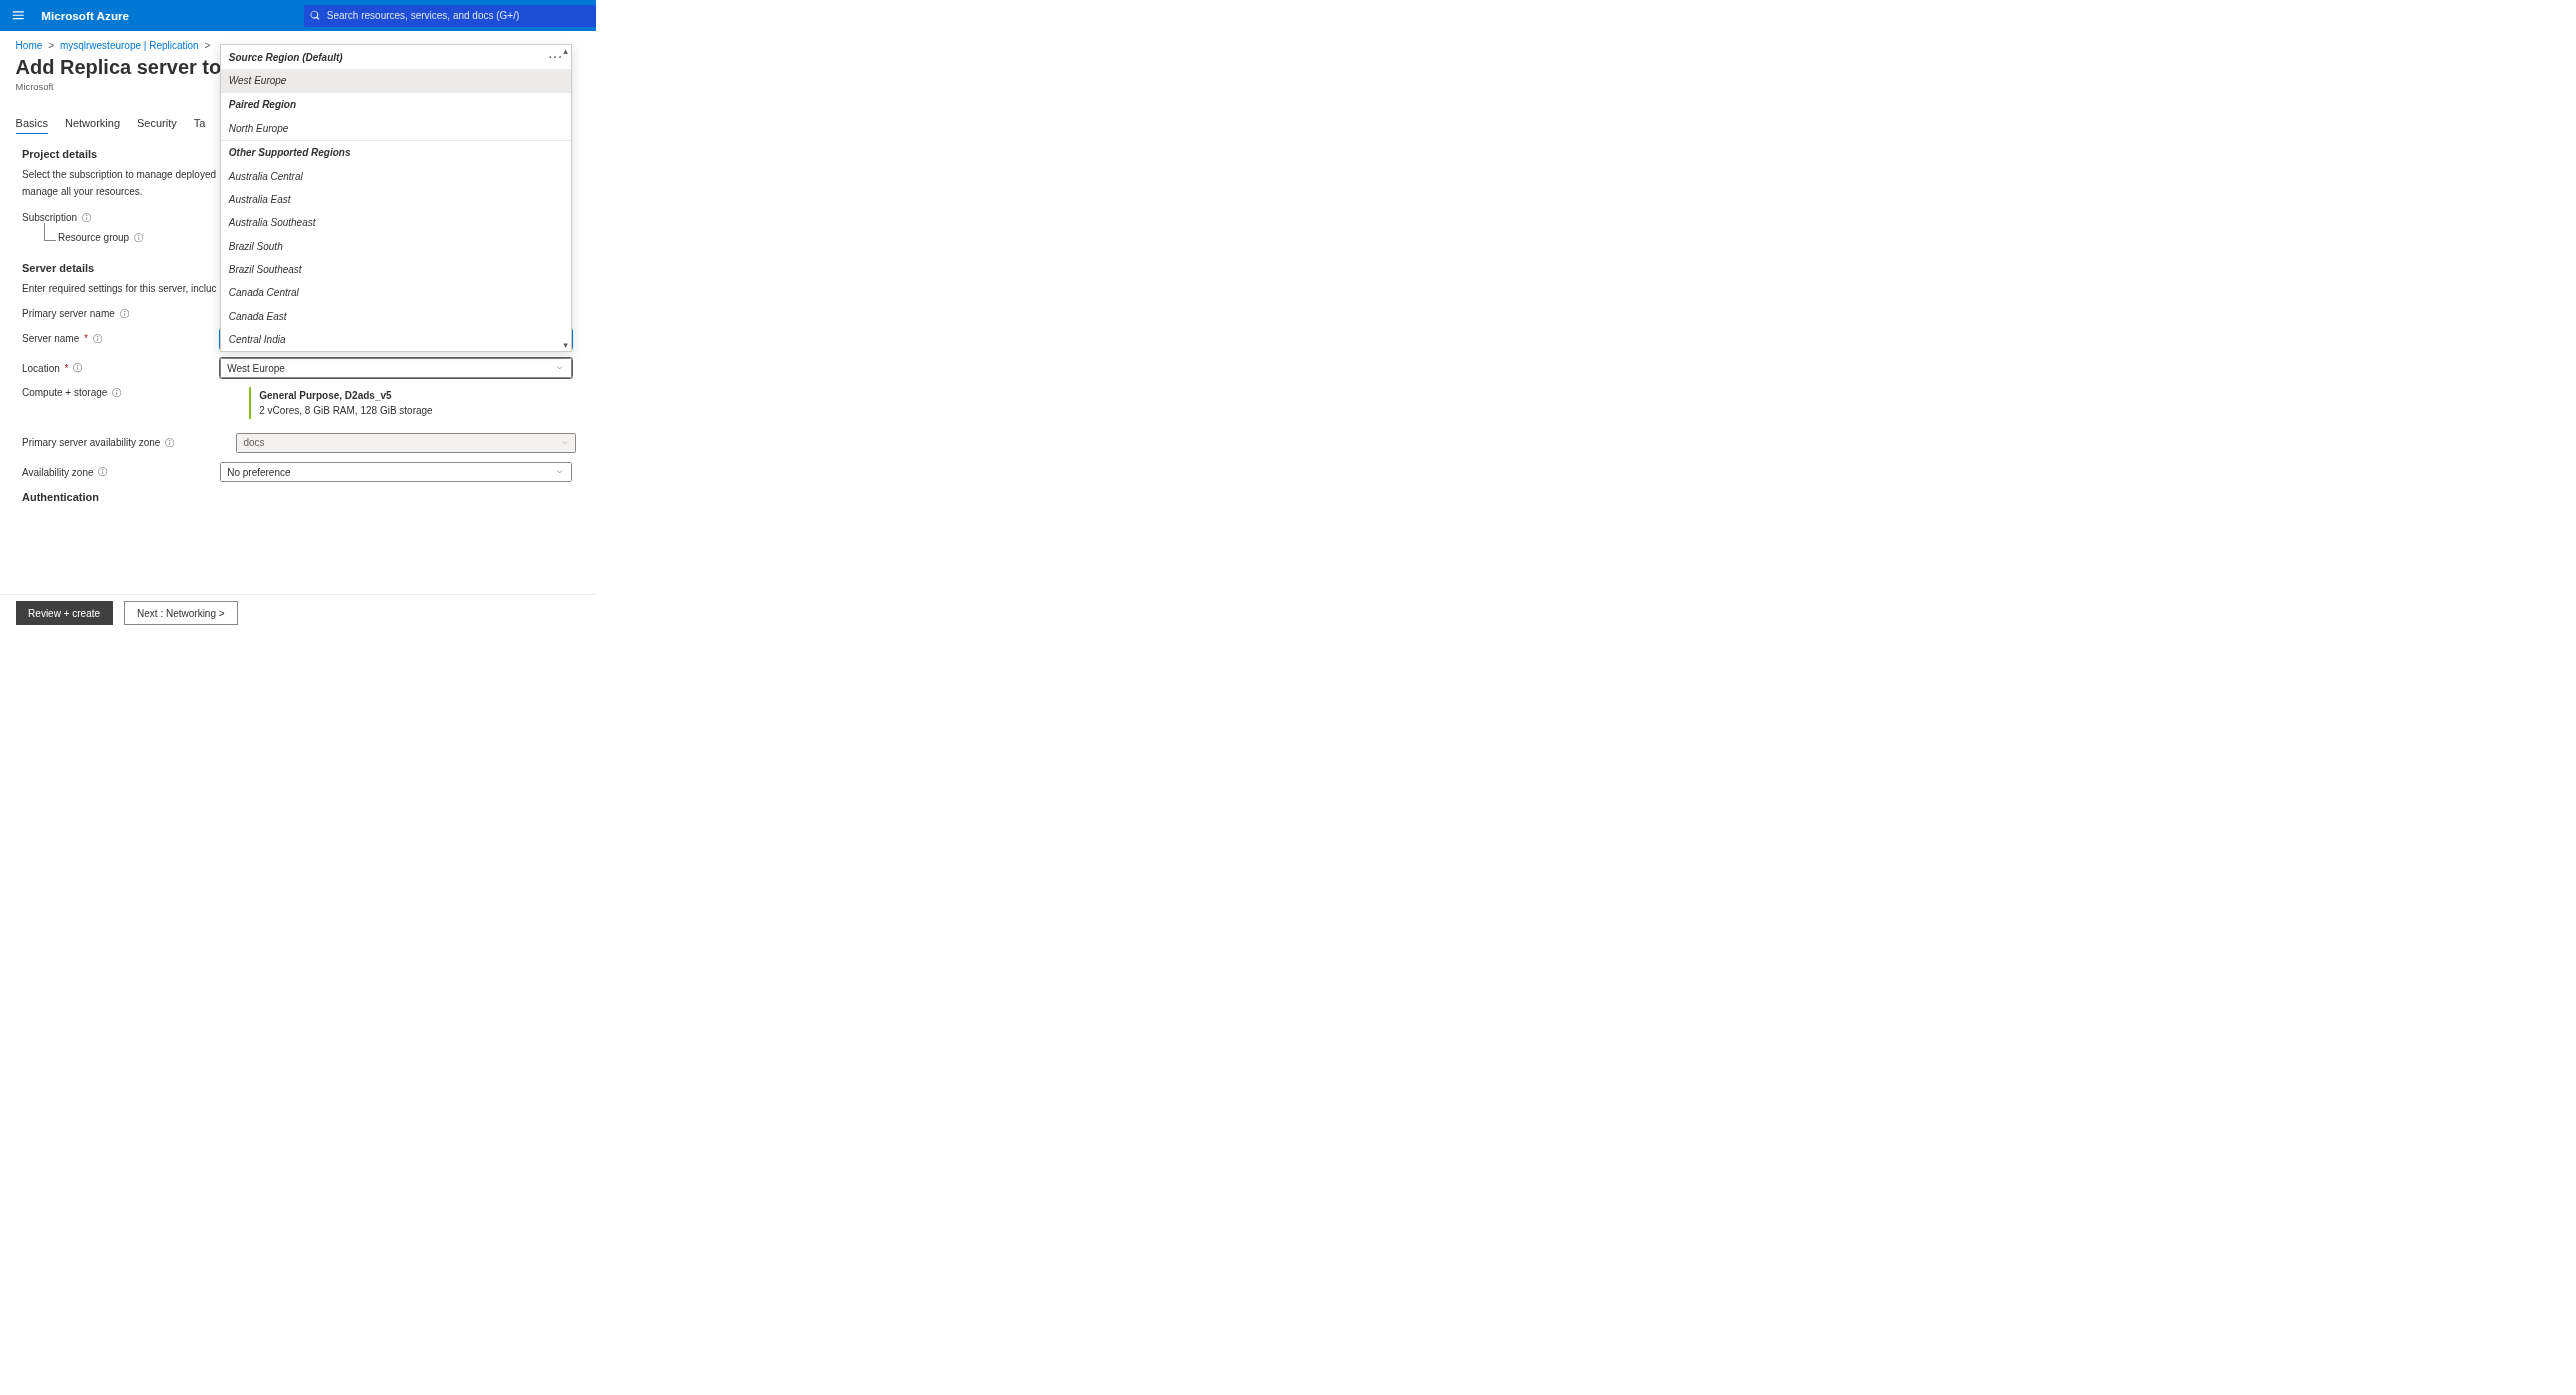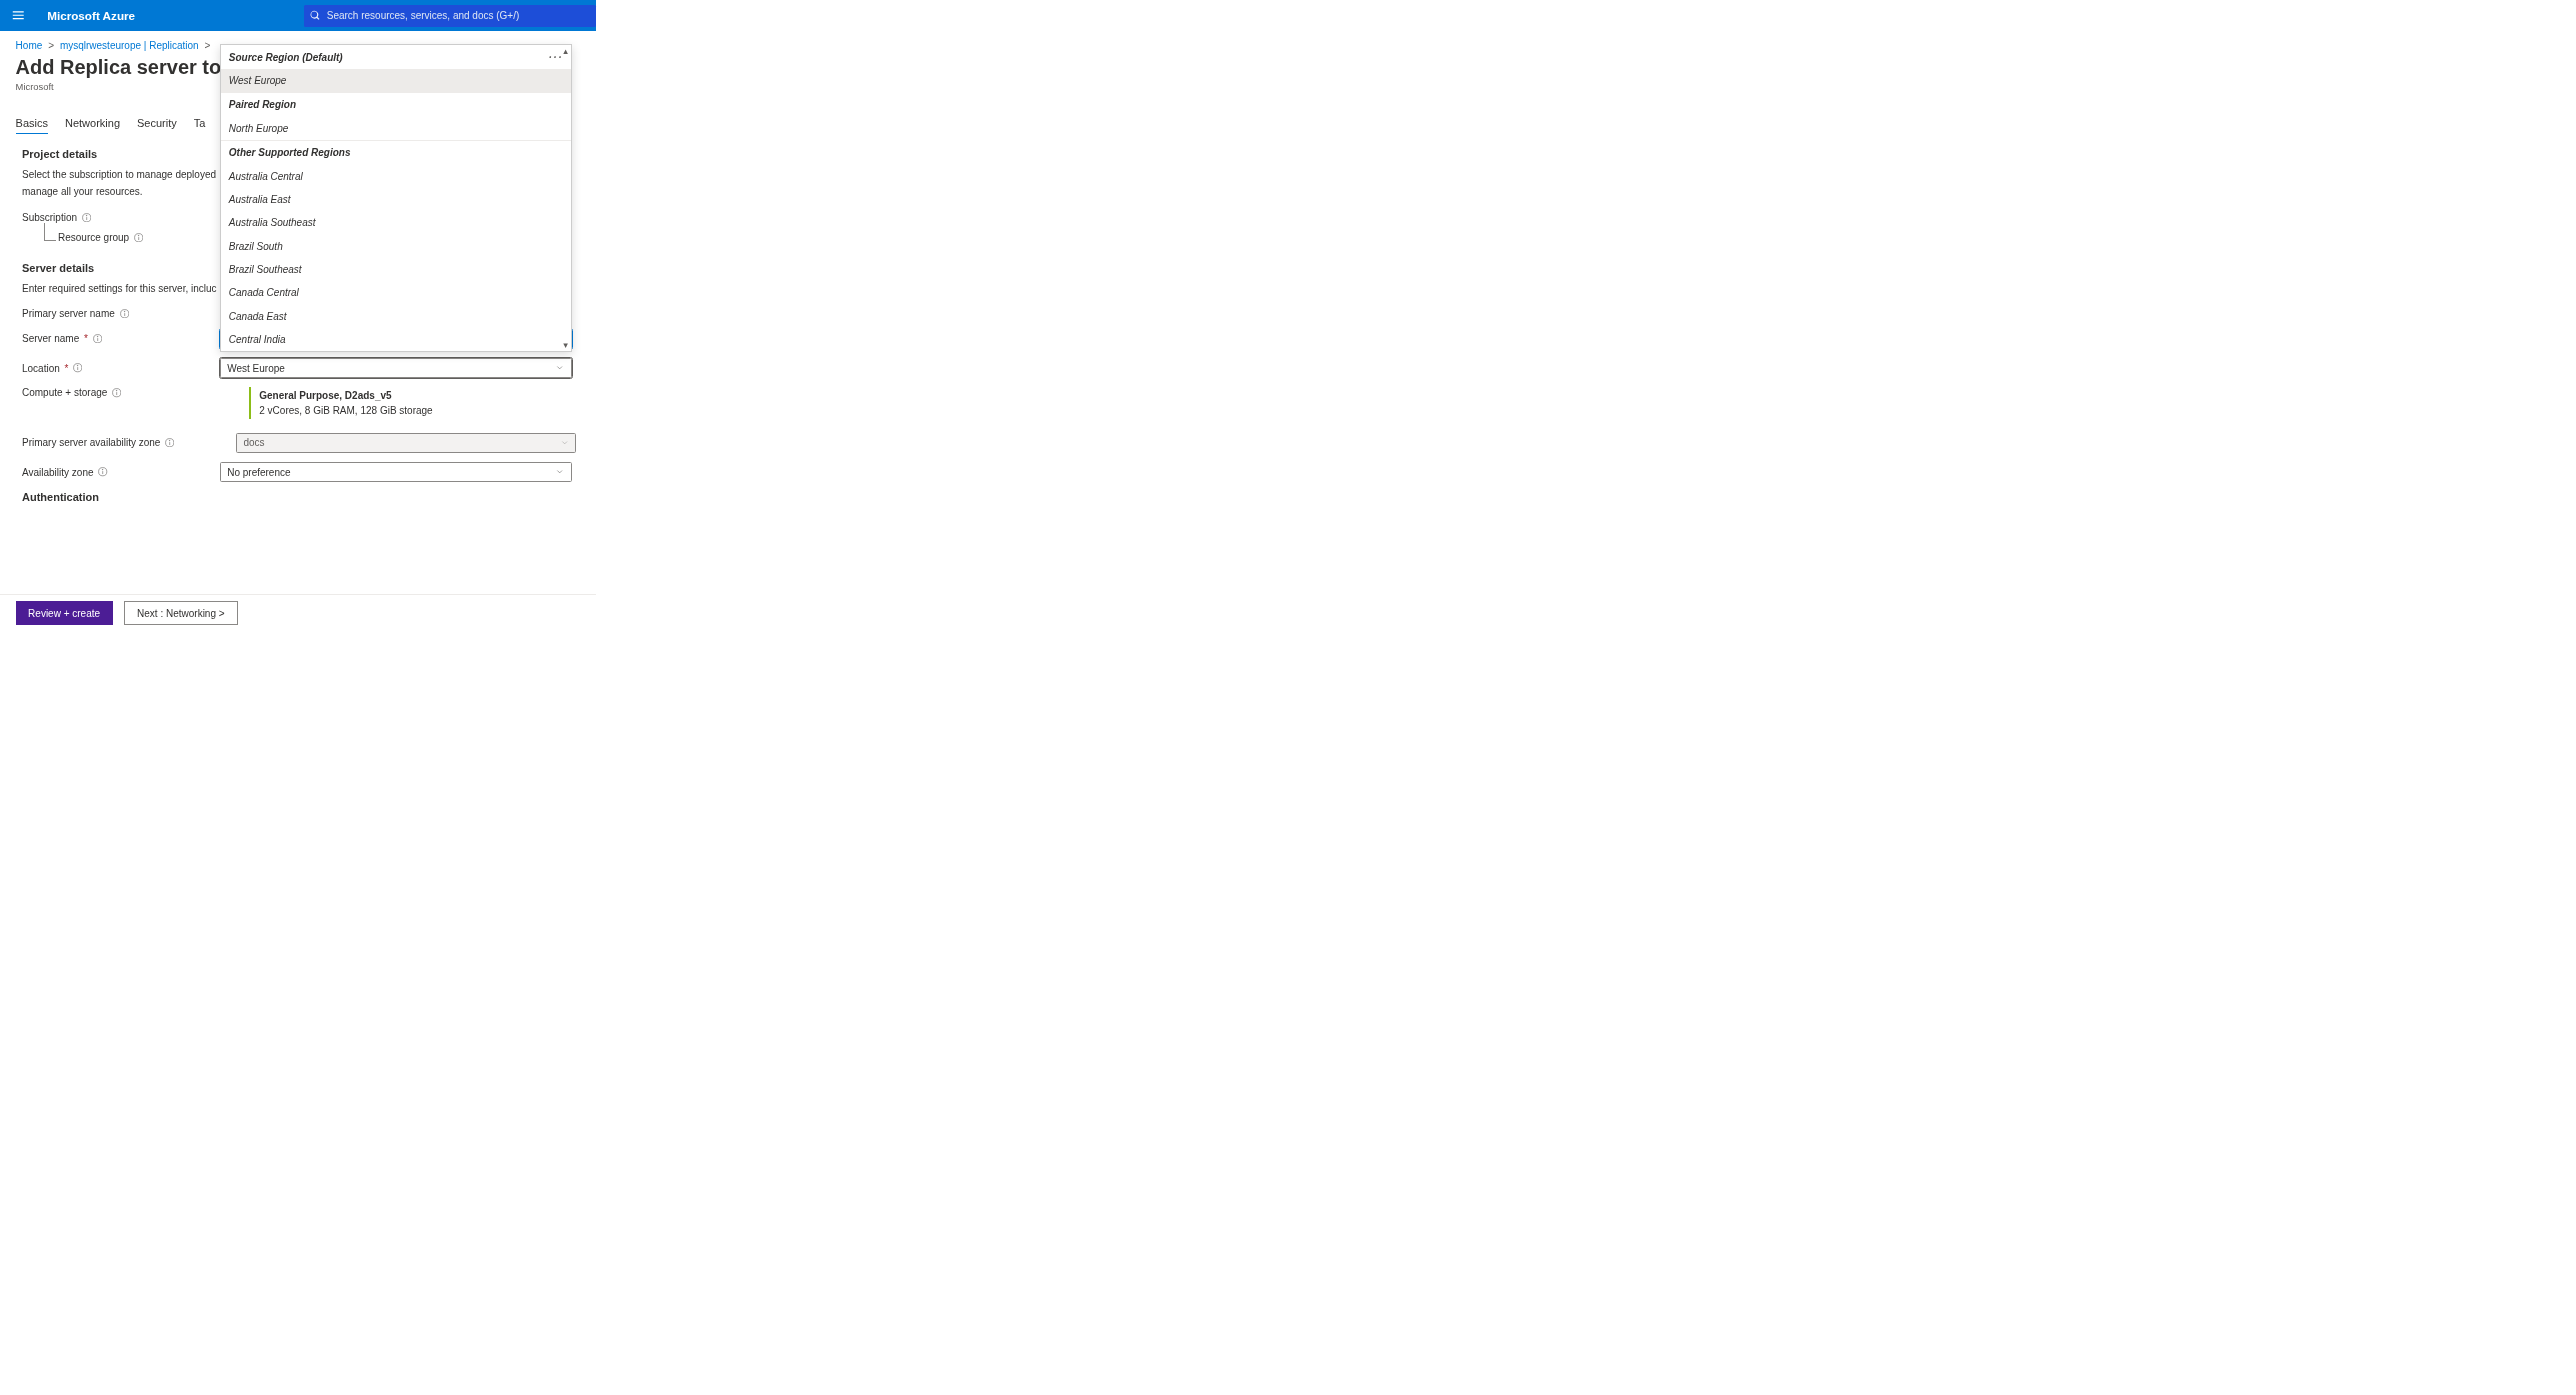--- a/index.html
+++ b/index.html
@@ -2,21 +2,21 @@
 <html style="font-size:12.5px"><head>
   <meta charset="utf-8">
   <style>
     * { box-sizing: border-box; margin: 0; padding: 0; }
     body { font-family: 'Segoe UI', Tahoma, sans-serif; font-size: 10px; color: #323130; background: #fff; height: 1395px; }
     
     
     .topbar { background: #0078d4; height: 31px; display: flex; align-items: center; padding: 0 6.2px; width: 596px; position: relative; }
     .hamburger { width: 25px; height: 25px; display: flex; align-items: center; justify-content: center; cursor: pointer; }
     .hamburger svg { fill: #fff; }
-    .brand { color: #fff; font-weight: 600; font-size: 11.7px; margin-left: 16px; }
+    .brand { color: #fff; font-weight: 600; font-size: 11.7px; margin-left: 10px; }
     .searchbox { position: absolute; left: 304px; right: 0; height: 22px; background: #1d4ed8; border-radius: 1.6px; display: flex; align-items: center; padding: 0 6.2px; top: 4.7px; }
     .searchbox svg { fill: #fff; opacity: 0.9; }
     .searchbox input { background: transparent; border: none; outline: none; color: #fff; margin-left: 6.2px; width: 100%; font-size: 10px; }
     .searchbox input::placeholder { color: #e8eef5; opacity: 0.95; }
     
     
     .breadcrumb { padding: 9.4px 15.6px 0 15.6px; font-size: 10px; }
     .breadcrumb a { color: #0078d4; text-decoration: none; }
     .breadcrumb .sep { color: #605e5c; margin: 0 3.1px; }
     
@@ -68,21 +68,21 @@
     .dd-group-header { padding: 6.2px 7.8px; font-weight: 600; font-size: 10px; display: flex; justify-content: space-between; align-items: center; }
     .dd-ellipsis { color: #605e5c; letter-spacing: 1.6px; }
     .dd-item { padding: 6.2px 7.8px; font-size: 10px; cursor: pointer; }
     .dd-item.selected { background: #edebe9; }
     .dd-group-separator { border-top: 0.8px solid #edebe9; }
     .dd-arrow-up { position: absolute; right: 1.6px; top: 1.6px; font-size: 7.8px; color: #605e5c; }
     .dd-arrow-down { position: absolute; right: 1.6px; bottom: 1.6px; font-size: 7.8px; color: #605e5c; }
     
     
     .footer { position: absolute; left: 0; top: 594px; padding: 6.2px 15.6px 12.5px 15.6px; width: 596px; background: #fff; border-top: 0.8px solid #edebe9; display: flex; gap: 11px; }
-    .btn-primary { background: #4c1d95; color: #fff; border: none; padding: 5.5px 12.5px; font-size: 10px; cursor: pointer; }
+    .btn-primary { background: #404040; color: #fff; border: none; padding: 5.5px 12.5px; font-size: 10px; cursor: pointer; }
     .btn-secondary { background: #fff; color: #323130; border: 0.8px solid #8a8886; padding: 5.5px 12.5px; font-size: 10px; cursor: pointer; }
     
     .page-area { width: 596px; height: 585px; overflow: hidden; position: relative; border-bottom: 0.8px solid #e1dfdd; }
   </style>
 </head>
 <body>
 
 <div class="topbar">
   <div class="hamburger">
     <svg width="12.5" height="12.5" viewBox="0 0 16 16">

